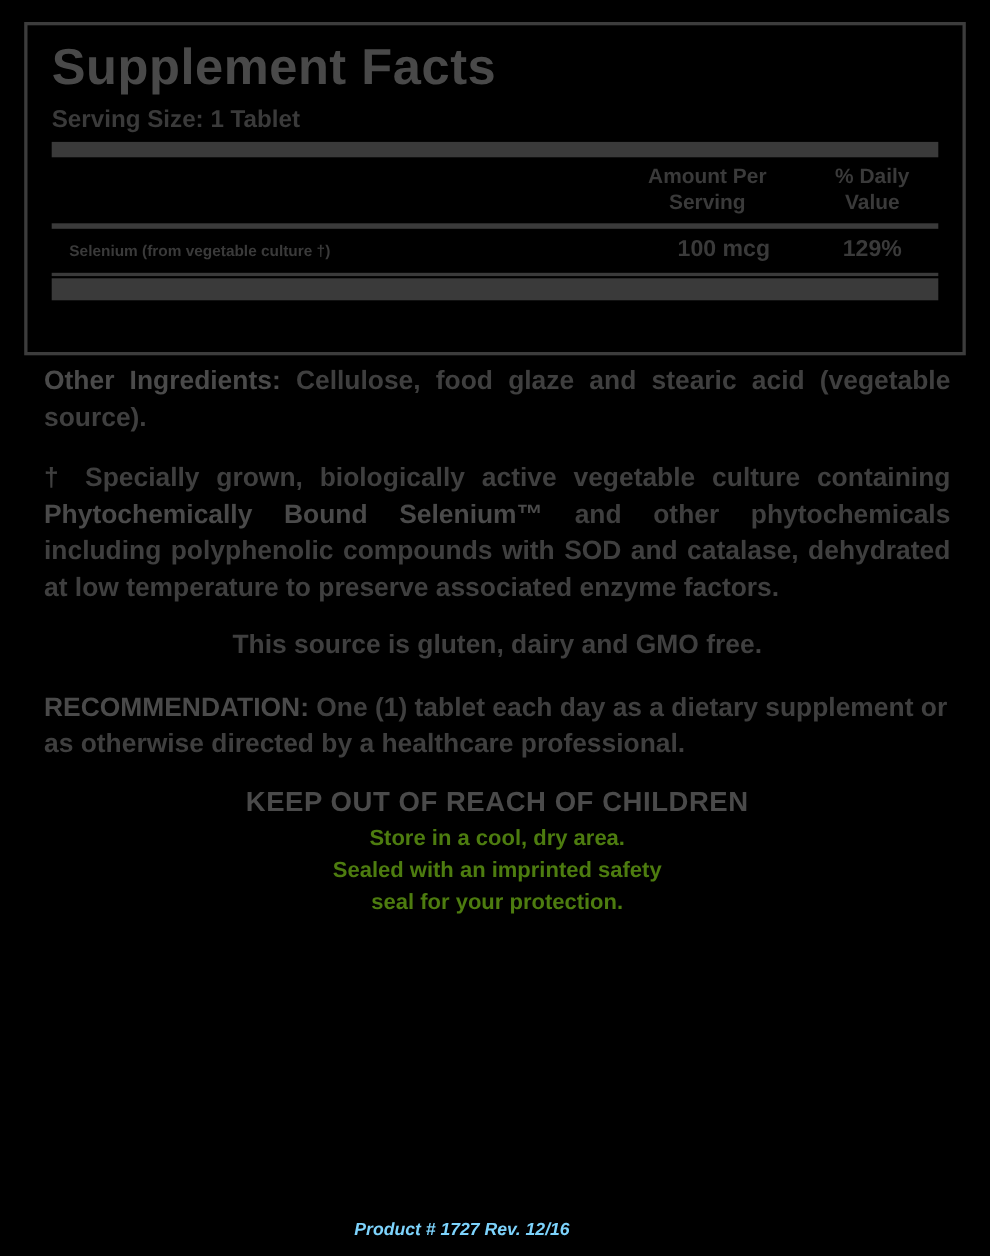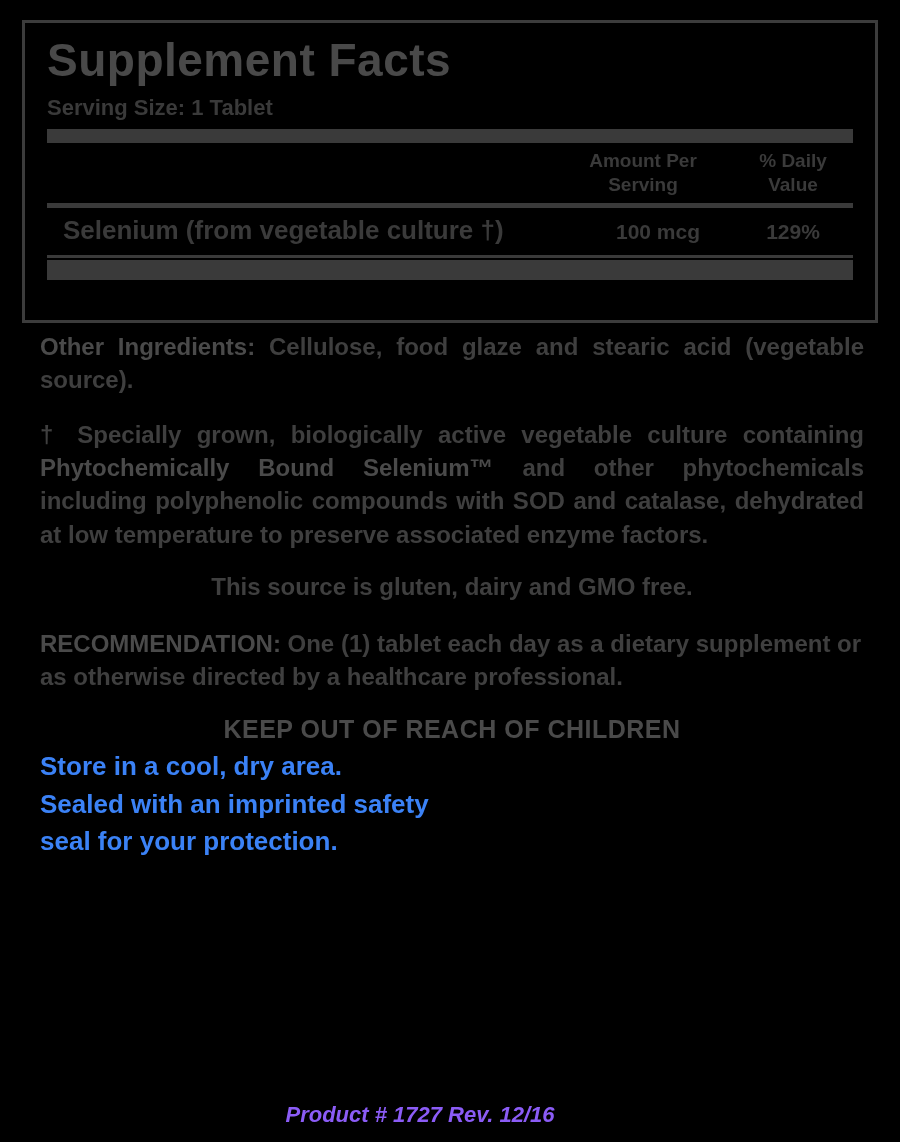--- a/index.html
+++ b/index.html
@@ -90,21 +90,21 @@
   .col-head .ch.amount { width: 180px; }
   .col-head .ch.dv { width: 120px; }
 
   .nutrient-row {
     display: flex;
     align-items: baseline;
     padding: 7px 0 9px 0;
   }
   .nutrient-name {
     flex: 1 1 auto;
-    font-size: 26px;
+    font-size: 14px;
     font-weight: bold;
     color: #3a3a3a;
     white-space: nowrap;
     padding-left: 16px;
   }
   .nutrient-amount {
     width: 150px;
     text-align: center;
     font-size: 21px;
     font-weight: bold;
@@ -156,36 +156,37 @@
 
   .keepout {
     text-align: center;
     font-size: 25px;
     font-weight: bold;
     color: #4a4a4a;
     letter-spacing: 0.5px;
     margin-top: 16px;
   }
   .storage {
-    font-size: 26px;
-    font-weight: bold;
-    color: #3b82f6;
+    text-align: center;
+    font-size: 20px;
+    font-weight: bold;
+    color: #4d7c0f;
     line-height: 1.45;
     margin-top: 4px;
   }
 
   .product-line {
     position: absolute;
     left: 0;
     right: 0;
     bottom: 14px;
     text-align: center;
-    font-size: 22px;
-    font-weight: bold;
-    color: #8b5cf6;
+    font-size: 16px;
+    font-weight: bold;
+    color: #7dd3fc;
     font-style: italic;
   }
 </style>
 </head>
 <body>
 
 <div class="page">
 
   <div class="facts-panel">
     <div class="facts-inner">

